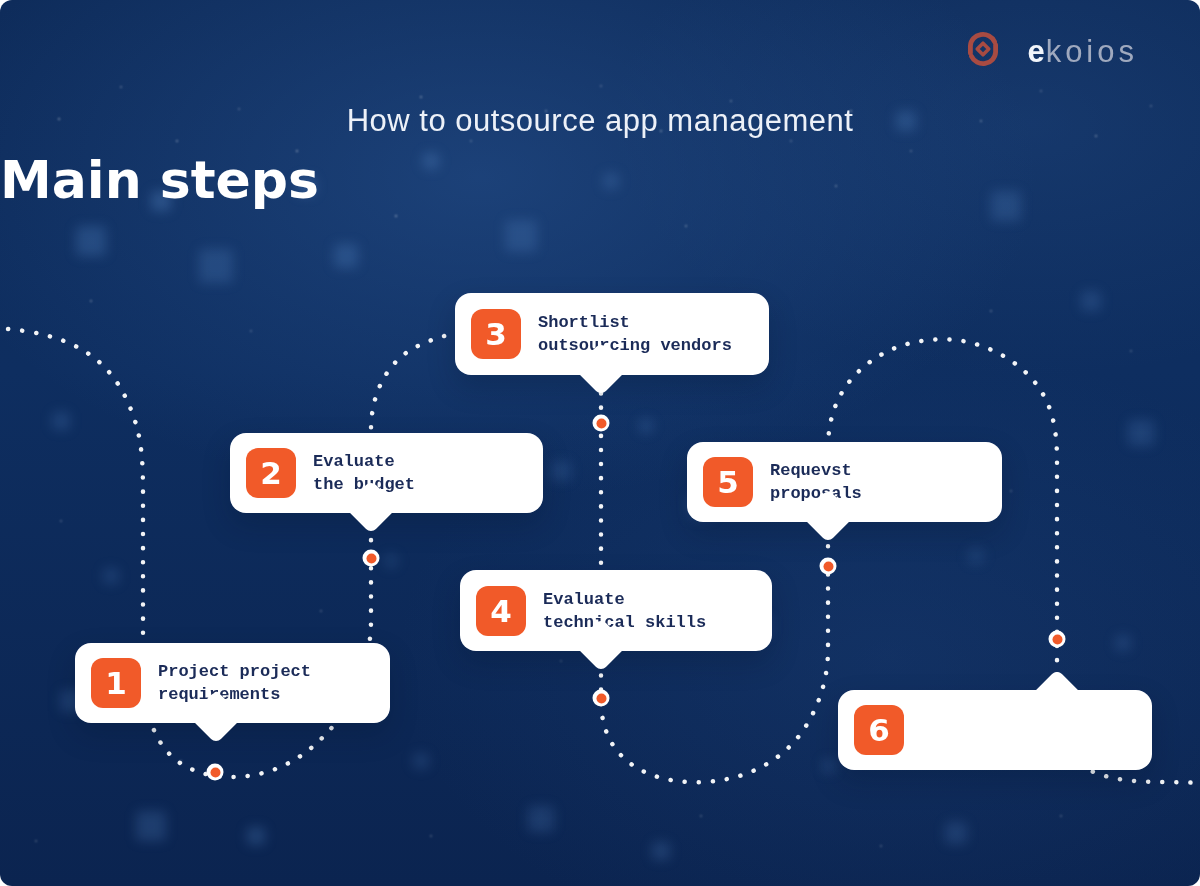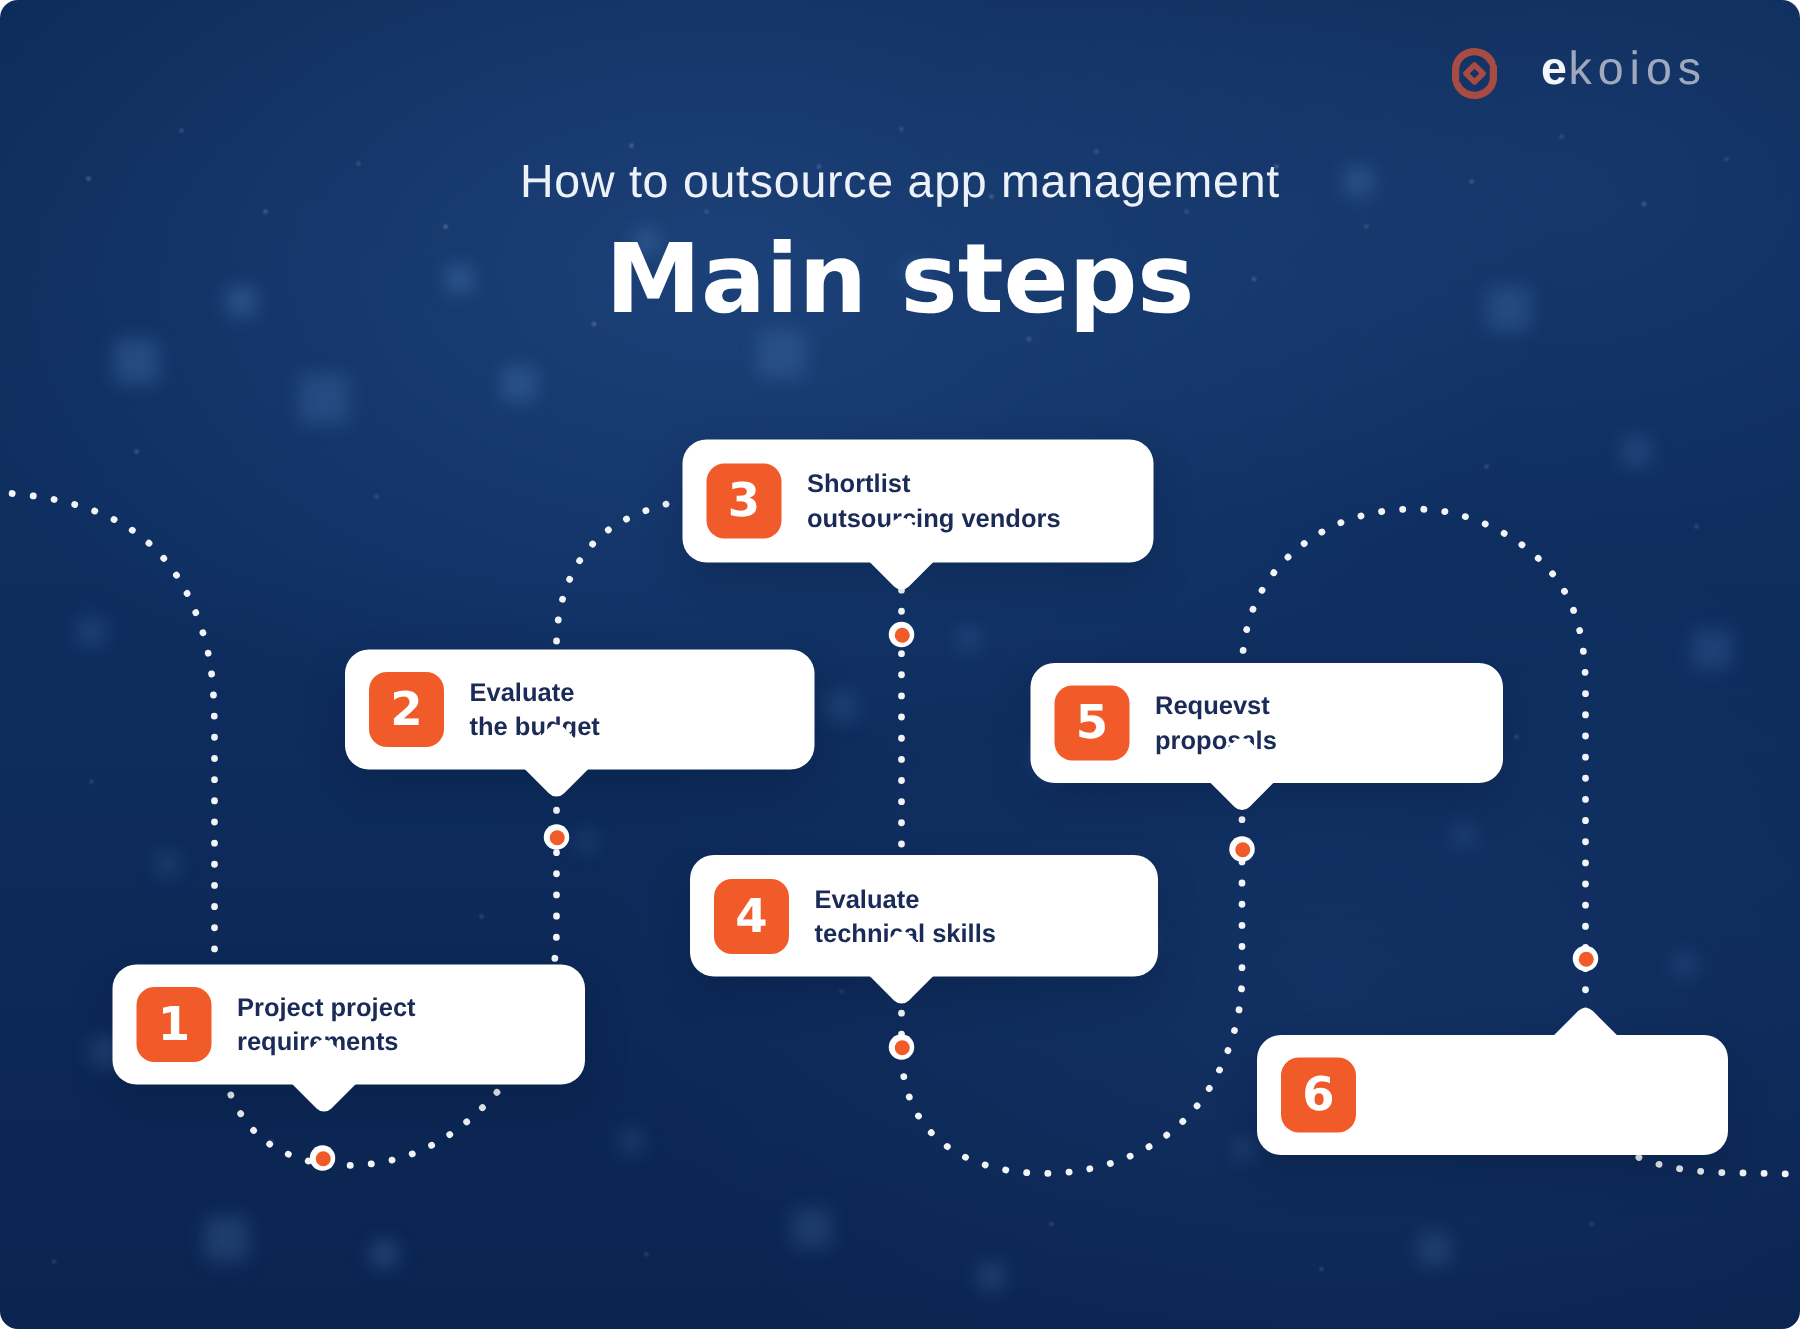--- a/index.html
+++ b/index.html
@@ -45,37 +45,37 @@
       1130px 350px rgba(255,255,255,.3),60px 520px rgba(255,255,255,.3),320px 610px rgba(255,255,255,.3),
       560px 660px rgba(255,255,255,.25),760px 580px rgba(255,255,255,.3),1010px 490px rgba(255,255,255,.3),
       180px 760px rgba(255,255,255,.35),430px 835px rgba(255,255,255,.3),700px 815px rgba(255,255,255,.3),
       880px 845px rgba(255,255,255,.3),1060px 815px rgba(255,255,255,.3),35px 840px rgba(255,255,255,.3),
       640px 300px rgba(255,255,255,.4),395px 215px rgba(255,255,255,.5),685px 225px rgba(255,255,255,.4),
       835px 185px rgba(255,255,255,.4);}
 
   
   .subtitle{position:absolute;top:103px;left:0;width:100%;text-align:center;
     font-size:31px;font-weight:400;color:#edf1f8;letter-spacing:.5px;z-index:2;}
-  .title{position:absolute;top:150px;left:0;width:100%;text-align:center;
-    font-family:"DejaVu Sans",sans-serif;font-size:64px;font-weight:700;color:#ffffff;z-index:2;}
+  .title{position:absolute;top:150px;left:0;width:100%;
+    font-family:"DejaVu Sans",sans-serif;font-size:52px;font-weight:700;color:#ffffff;z-index:2;}
 
   
-  .logo{position:absolute;top:28px;right:62px;display:flex;align-items:flex-start;gap:23px;z-index:2;}
+  .logo{position:absolute;top:28px;right:62px;display:flex;align-items:flex-end;gap:23px;z-index:2;}
   .logo-word{font-size:31px;letter-spacing:4px;color:#9fa9be;font-weight:400;}
   .logo-word .lead{font-weight:700;color:#f2f5fa;letter-spacing:1px;}
 
   
   .route{position:absolute;left:0;top:0;z-index:1;}
 
   
   .callout{position:absolute;background:#ffffff;border-radius:16px;display:flex;align-items:center;
     padding:0 16px;box-shadow:0 12px 28px rgba(4,16,42,.22);z-index:3;}
   .badge{width:50px;height:50px;border-radius:12px;background:#f15a29;color:#ffffff;flex:0 0 auto;
     font-family:"DejaVu Sans",sans-serif;font-weight:700;font-size:31px;line-height:50px;text-align:center;}
-  .label{margin-left:17px;color:#1b2b58;font-family:Liberation Sans, sans-serif;
+  .label{margin-left:17px;color:#1b2b58;font-family:Liberation Mono, monospace;
     font-weight:700;font-size:17px;line-height:23px;}
   .tail{position:absolute;width:38px;height:38px;background:#ffffff;border-radius:7px;transform:rotate(45deg);}
   .tail.down{bottom:-13px;}
   .tail.up{top:-13px;}
 
   #callout-1{left:75px;top:643px;width:283px;height:80px;}  #callout-1 .tail{left:122px;}
   #callout-2{left:230px;top:433px;width:281px;height:80px;} #callout-2 .tail{left:122px;}
   #callout-3{left:455px;top:293px;width:282px;height:82px;} #callout-3 .tail{left:127px;}
   #callout-4{left:460px;top:570px;width:280px;height:81px;} #callout-4 .tail{left:122px;}
   #callout-5{left:687px;top:442px;width:283px;height:80px;} #callout-5 .tail{left:122px;}

